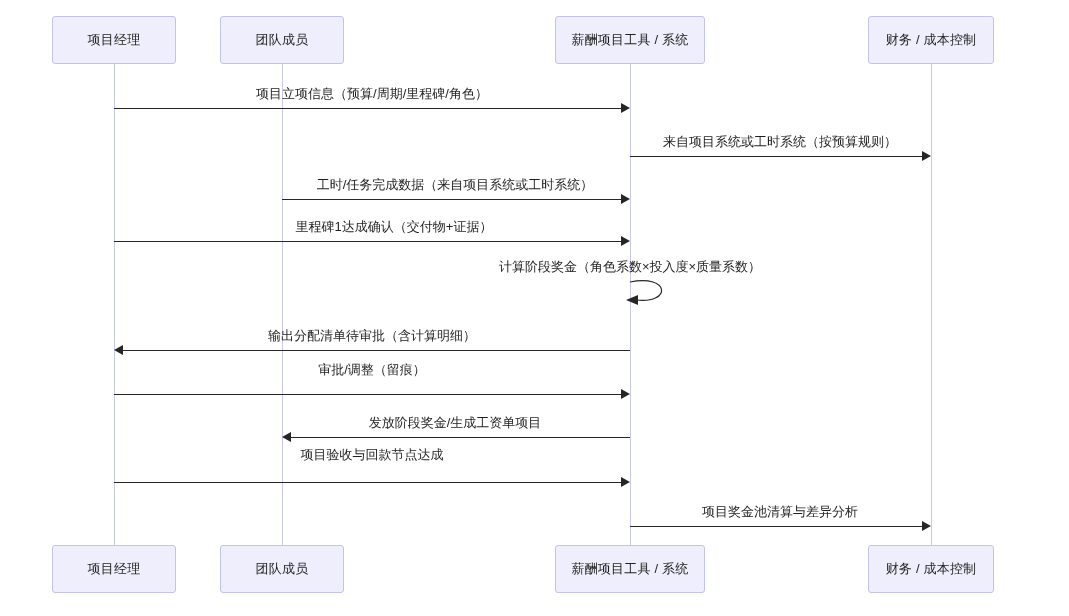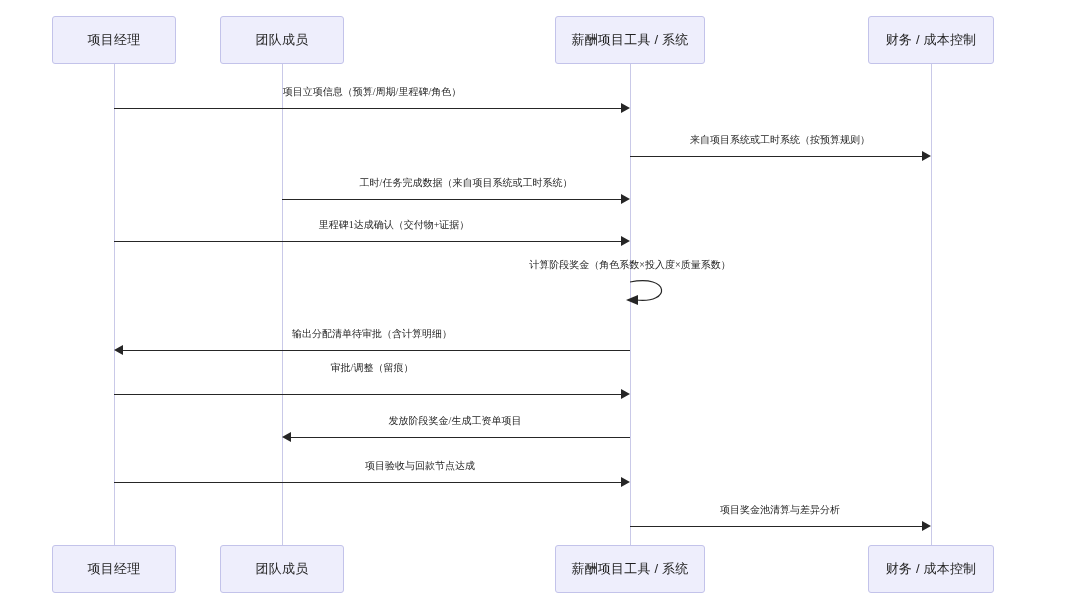--- a/index.html
+++ b/index.html
@@ -50,25 +50,24 @@
     border-bottom: 5px solid transparent;
   }
   .arrow-head.right {
     border-left: 9px solid #262626;
   }
   .arrow-head.left {
     border-right: 9px solid #262626;
   }
   .msg-label {
     position: absolute;
-    font-size: 10px;
+    font-size: 13px;
     color: #1f1f1f;
     white-space: nowrap;
     transform: translateX(-50%);
-    font-family: Liberation Serif, serif;
   }
   .self-loop {
     position: absolute;
   }
 </style>
 </head>
 <body>
 
 <div id="diagram">
 
@@ -104,21 +103,21 @@
   </div>
 
   <div class="msg-label" style="left:372px; top:85px;">项目立项信息（预算/周期/里程碑/角色）</div>
   <div class="msg-line" style="left:114px; top:108px; width:507px;"></div>
   <div class="arrow-head right" style="left:621px; top:103px;"></div>
 
   <div class="msg-label" style="left:780px; top:133px;">来自项目系统或工时系统（按预算规则）</div>
   <div class="msg-line" style="left:630px; top:156px; width:292px;"></div>
   <div class="arrow-head right" style="left:922px; top:151px;"></div>
 
-  <div class="msg-label" style="left:466px; top:176px;">工时/任务完成数据（来自项目系统或工时系统）</div>
+  <div class="msg-label" style="left:455px; top:176px;">工时/任务完成数据（来自项目系统或工时系统）</div>
   <div class="msg-line" style="left:282px; top:199px; width:339px;"></div>
   <div class="arrow-head right" style="left:621px; top:194px;"></div>
 
   <div class="msg-label" style="left:394px; top:218px;">里程碑1达成确认（交付物+证据）</div>
   <div class="msg-line" style="left:114px; top:241px; width:507px;"></div>
   <div class="arrow-head right" style="left:621px; top:236px;"></div>
 
   <div class="msg-label" style="left:630px; top:258px;">计算阶段奖金（角色系数×投入度×质量系数）</div>
   <svg class="self-loop" style="left:614px; top:276px;" width="70" height="34" viewBox="0 0 70 34">
     <path d="M16 6 C 56 -2, 58 28, 22 24" fill="none" stroke="#262626" stroke-width="1.2"></path>
@@ -130,21 +129,21 @@
   <div class="arrow-head left" style="left:114px; top:345px;"></div>
 
   <div class="msg-label" style="left:372px; top:361px;">审批/调整（留痕）</div>
   <div class="msg-line" style="left:114px; top:394px; width:507px;"></div>
   <div class="arrow-head right" style="left:621px; top:389px;"></div>
 
   <div class="msg-label" style="left:455px; top:414px;">发放阶段奖金/生成工资单项目</div>
   <div class="msg-line" style="left:291px; top:437px; width:339px;"></div>
   <div class="arrow-head left" style="left:282px; top:432px;"></div>
 
-  <div class="msg-label" style="left:372px; top:459px;margin-left:48px;">项目验收与回款节点达成</div>
+  <div class="msg-label" style="left:372px; top:446px;">项目验收与回款节点达成</div>
   <div class="msg-line" style="left:114px; top:482px; width:507px;"></div>
   <div class="arrow-head right" style="left:621px; top:477px;"></div>
 
   <div class="msg-label" style="left:780px; top:503px;">项目奖金池清算与差异分析</div>
   <div class="msg-line" style="left:630px; top:526px; width:292px;"></div>
   <div class="arrow-head right" style="left:922px; top:521px;"></div>
 
 </div>
 
 </body></html>

